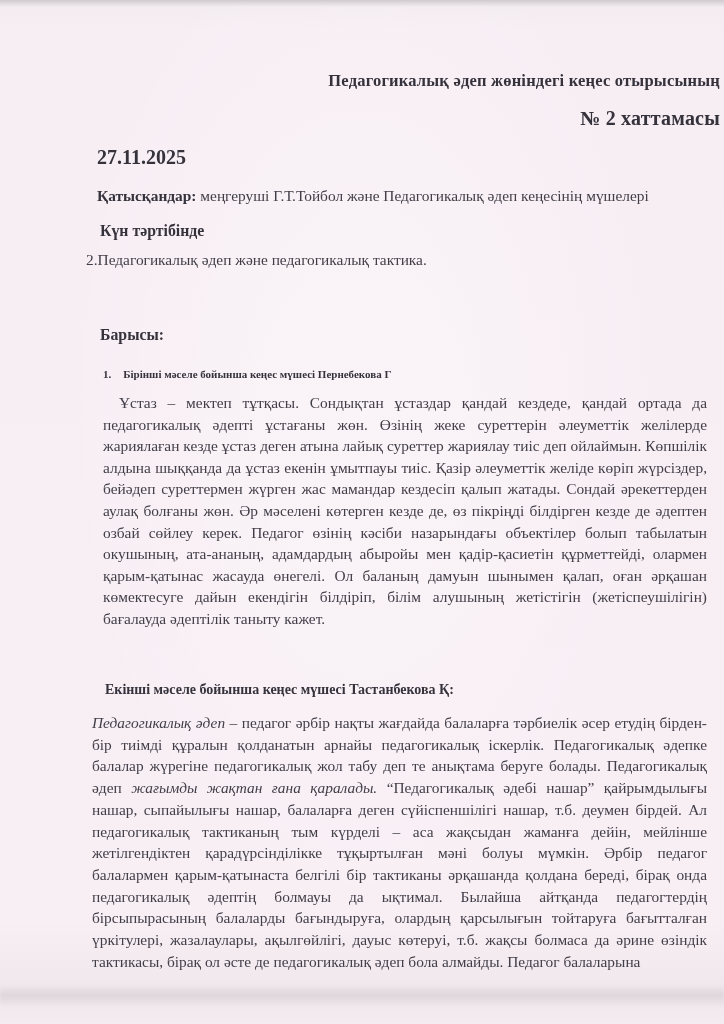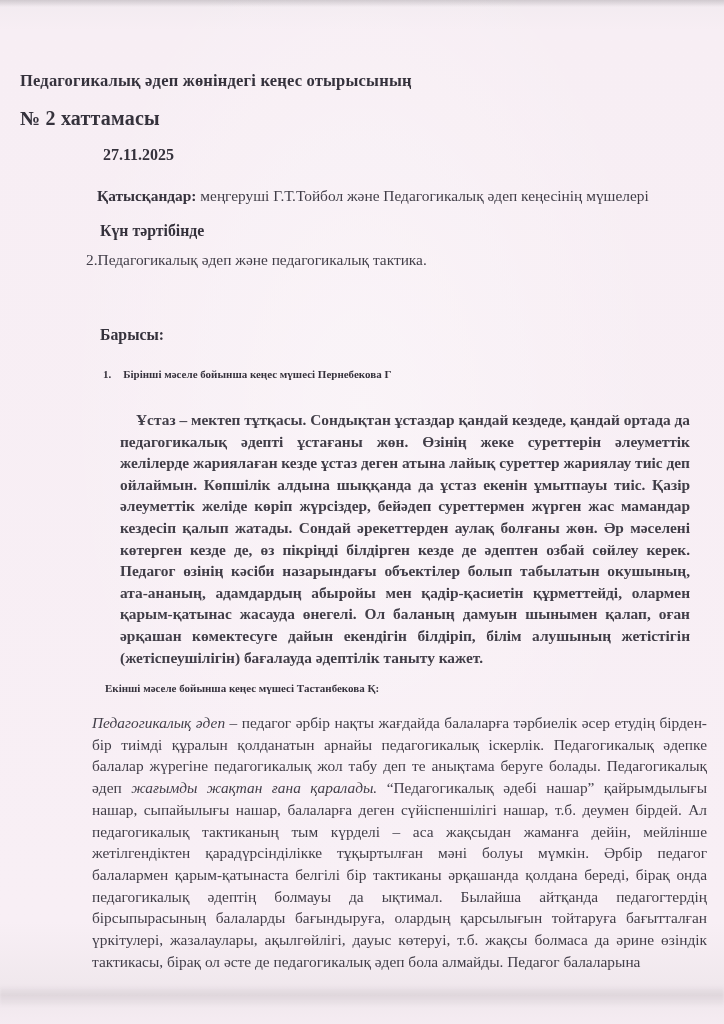--- a/index.html
+++ b/index.html
@@ -21,44 +21,44 @@
   .scan-top-edge {
     position: absolute; top: 0; left: 0; width: 724px; height: 7px;
     background: linear-gradient(180deg, rgba(120,115,120,0.28), rgba(120,115,120,0));
   }
   .scan-bottom-band {
     position: absolute; top: 985px; left: 0; width: 724px; height: 22px;
     background: linear-gradient(180deg, rgba(255,255,255,0) 0%, rgba(140,130,138,0.16) 45%, rgba(140,130,138,0.10) 70%, rgba(255,255,255,0) 100%);
     filter: blur(1px);
   }
   .abs { position: absolute; }
-  .centered { text-align: left; }
+  .centered { text-align: right; }
   .bold { font-weight: bold; color: #35323c; }
   .justify { text-align: justify; }
   .title-block { left: 20px; width: 700px; font-size: 16.5px; letter-spacing: 0.2px; }
   .body-text { font-size: 15.4px; line-height: 21.6px; }
   .agenda-item { text-align: justify; }
-  p { margin: 17px; font-weight: bold; }
+  p { margin: 0; }
   .indent1 { text-indent: 16px; }
   .indent2 { text-indent: 30px; }
   .num-gap { display: inline-block; width: 12px; }
   em { font-style: italic; }
 </style>
 </head>
 <body>
 
 <div class="page">
 
   <div class="scan-top-edge"></div>
 
   <div class="abs centered bold title-block" style="top:71px;">Педагогикалық әдеп жөніндегі кеңес отырысының</div>
 
   <div class="abs centered bold title-block" style="top:107px; font-size:20px;">№ 2  хаттамасы</div>
 
-  <div class="abs bold" style="top:146px; left:103px; font-size:16px;text-align:right;">27.11.2025</div>
+  <div class="abs bold" style="top:146px; left:97px; font-size:20px;text-align:right;">27.11.2025</div>
 
   <div class="abs body-text" style="top:185px; left:97px; width:610px;">
     <span class="bold">Қатысқандар:</span><span> меңгеруші Г.Т.Тойбол және  Педагогикалық әдеп кеңесінің мүшелері</span>
   </div>
 
   <div class="abs bold" style="top:222px; left:100px; font-size:15.8px;">Күн тәртібінде</div>
 
   <div class="abs body-text" style="top:250px; left:86px; width:621px; line-height:20.9px;">
     <div class="agenda-item">2.Педагогикалық әдеп және педагогикалық тактика.</div>
   </div>
@@ -66,21 +66,21 @@
   <div class="abs bold" style="top:326px; left:100px; font-size:15.8px;">Барысы:</div>
 
   <div class="abs bold" style="top:368px; left:103px; font-size:11px;">
     <span>1.</span><span class="num-gap"></span><span>Бірінші мәселе бойынша кеңес мүшесі Пернебекова Г</span>
   </div>
 
   <div class="abs body-text justify" style="top:392px; left:103px; width:604px;">
     <p class="indent1">Ұстаз – мектеп тұтқасы. Сондықтан  ұстаздар қандай кездеде, қандай ортада да педагогикалық әдепті ұстағаны жөн. Өзінің жеке суреттерін әлеуметтік желілерде жариялаған кезде ұстаз деген атына лайық суреттер жариялау тиіс деп ойлаймын. Көпшілік алдына шыққанда да ұстаз екенін ұмытпауы тиіс. Қазір әлеуметтік желіде көріп жүрсіздер, бейәдеп суреттермен жүрген жас мамандар кездесіп қалып жатады. Сондай әрекеттерден аулақ болғаны жөн.  Әр мәселені көтерген кезде де, өз пікріңді білдірген кезде де әдептен озбай сөйлеу керек. Педагог өзінің кәсіби назарындағы объектілер болып табылатын окушының, ата-ананың, адамдардың абыройы мен қадір-қасиетін құрметтейді, олармен қарым-қатынас жасауда өнегелі. Ол баланың дамуын шынымен қалап, оған әрқашан көмектесуге дайын екендігін білдіріп, білім алушының жетістігін (жетіспеушілігін) бағалауда әдептілік таныту кажет.</p>
   </div>
 
-  <div class="abs bold" style="top:682px; left:105px; font-size:11px;">Екінші мәселе бойынша кеңес мүшесі Тастанбекова Қ:</div>
+  <div class="abs bold" style="top:682px; left:105px; font-size:14px;">Екінші мәселе бойынша кеңес мүшесі Тастанбекова Қ:</div>
 
   <div class="abs body-text justify" style="top:712px; left:92px; width:615px; line-height:21.7px;">
     <em>Педагогикалық әдеп</em><span> – педагог әрбір нақты жағдайда балаларға тәрбиелік әсер етудің бірден-бір тиімді құралын қолданатын арнайы педагогикалық іскерлік. Педагогикалық әдепке балалар жүрегіне педагогикалық жол табу деп те анықтама беруге болады. Педагогикалық әдеп </span><em>жағымды жақтан ғана қаралады.</em><span> “Педагогикалық әдебі нашар” қайрымдылығы нашар, сыпайылығы нашар, балаларға деген сүйіспеншілігі нашар, т.б. деумен бірдей. Ал педагогикалық тактиканың тым күрделі – аса жақсыдан жаманға дейін, мейлінше жетілгендіктен қарадүрсінділікке тұқыртылған мәні болуы мүмкін. Әрбір педагог балалармен қарым-қатынаста белгілі бір тактиканы әрқашанда қолдана береді, бірақ онда педагогикалық әдептің болмауы да ықтимал. Былайша айтқанда педагогтердің бірсыпырасының балаларды бағындыруға, олардың қарсылығын тойтаруға бағытталған үркітулері, жазалаулары, ақылгөйлігі, дауыс көтеруі, т.б. жақсы болмаса да әрине өзіндік тактикасы, бірақ ол әсте де педагогикалық әдеп бола алмайды. Педагог балаларына</span>
   </div>
 
   <div class="scan-bottom-band"></div>
 
 </div>
 
 </body></html>

